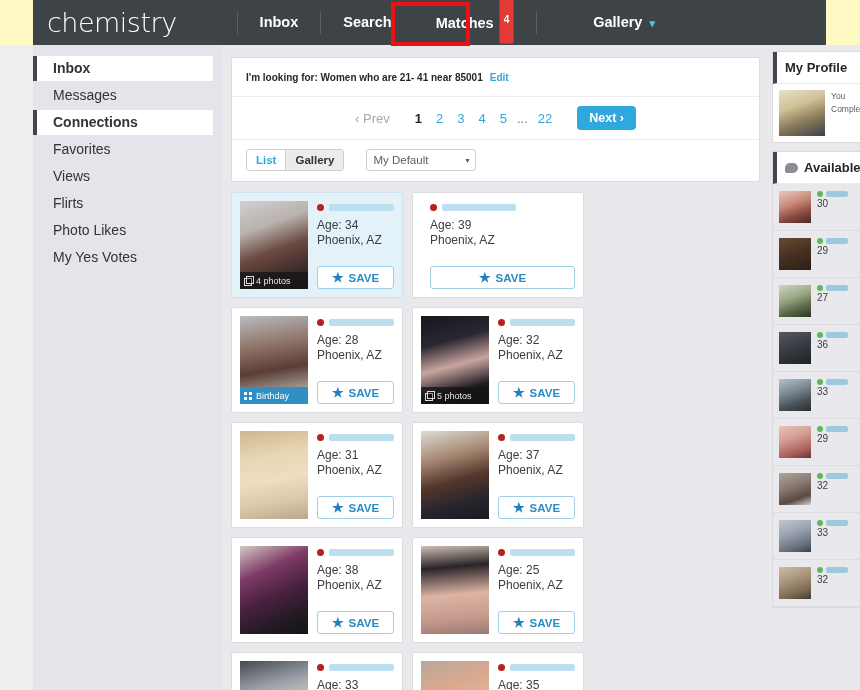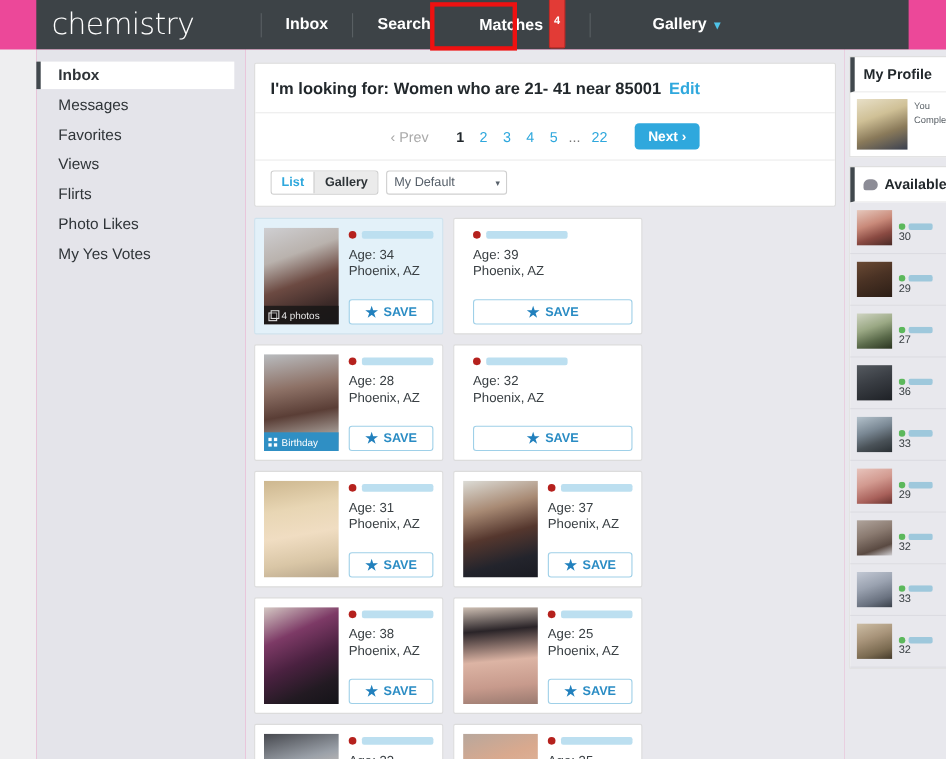--- a/index.html
+++ b/index.html
@@ -2,21 +2,21 @@
 <html><head>
 <meta charset="utf-8">
 <style>
   * { box-sizing: border-box; margin: 0; padding: 0; }
   html, body {
     width: 860px; height: 690px;
     font-family: "Liberation Sans", sans-serif;
     background: #ffffff;
     overflow: hidden;
   }
-  .page { position: relative; width: 860px; height: 690px; background: #ec4899; }
+  .page { position: relative; width: 860px; height: 690px; background: #fef9c3; }
 
   
   .topnav {
     position: absolute; left: 33px; top: 0; width: 793px; height: 45px;
     background: #3d4347;
     display: flex; align-items: center;
   }
   .logo {
     color: #ffffff; font-size: 27px; font-weight: 300;
     margin-left: 14px; letter-spacing: -0.5px;
@@ -58,36 +58,36 @@
     padding-left: 16px;
   }
 
   
   .main { position: absolute; left: 223px; top: 45px; width: 545px; height: 645px; background: #e8e8ed; padding: 8px 0 0 0; }
   .searchhead {
     background: #ffffff; margin: 4px 8px 0 8px; border: 1px solid #dcdcdc;
     border-radius: 2px; padding: 0;
   }
   .sh-title {
-    font-size: 15px; font-weight: bold; color: #22282c;
+    font-size: 10px; font-weight: bold; color: #22282c;
     padding: 14px 14px 13px 14px; border-bottom: 1px solid #ececec;
   }
   .sh-title .edit { color: #2fa8dd; font-weight: bold; margin-left: 7px; cursor: pointer; }
 
   .pager { display: flex; align-items: center; justify-content: center; padding: 9px 0 9px 0; gap: 0; }
   .pg-prev { color: #a9a9a9; font-size: 13px; margin-right: 18px; cursor: pointer; }
   .pg-num { font-size: 13px; color: #2fa8dd; padding: 0 7px; cursor: pointer; }
   .pg-num.cur { color: #20262b; font-weight: bold; }
   .pg-dots { font-size: 13px; color: #777; padding: 0 3px; }
   .pg-next {
     background: #2fa8dd; color: #ffffff; font-size: 12.5px; font-weight: bold;
     border-radius: 4px; padding: 5px 12px; margin-left: 18px; cursor: pointer;
   }
 
-  .toolbar { display: flex; align-items: flex-start; padding: 9px 0 10px 14px; border-top: 1px solid #ececec; gap: 7px; }
+  .toolbar { display: flex; align-items: flex-start; padding: 9px 0 10px 14px; border-top: 1px solid #ececec; gap: 22px; }
   .segbtns { display: flex; border: 1px solid #cfcfcf; border-radius: 3px; overflow: hidden; height: 22px; }
   .segbtn { font-size: 11.5px; font-weight: bold; padding: 0 9px; height: 20px; line-height: 20px; cursor: pointer; }
   .segbtn.off { color: #2fa8dd; background: #ffffff; }
   .segbtn.on { color: #2d3337; background: #ebebeb; border-left: 1px solid #cfcfcf; }
   .selectbox {
     width: 110px; height: 22px; border: 1px solid #cfcfcf; border-radius: 3px;
     background: #ffffff; font-size: 11.5px; color: #57606a;
     display: flex; align-items: center; padding: 0 6px; cursor: pointer;
   }
   .selectbox .sel-caret { margin-left: auto; font-size: 8px; color: #57606a; }
@@ -137,21 +137,21 @@
     border-left: 4px solid #41484d; display: flex; align-items: center; gap: 6px;
     white-space: nowrap; overflow: hidden; border-bottom: 1px solid #ececec;
   }
   .bubble { width: 13px; height: 10px; background: #8c8c96; border-radius: 5px 5px 5px 2px; flex: none; }
   .rprof { display: flex; padding: 6px; gap: 6px; align-items: flex-start; }
   .rprof-img { width: 46px; height: 46px; flex: none; }
   .rprof-txt { font-size: 8.5px; color: #5a6167; line-height: 1.5; white-space: nowrap; overflow: hidden; }
   .rlist { background: #e8e8ed; }
   .rrow { display: flex; gap: 6px; padding: 7px 4px 7px 6px; border-bottom: 1px solid #dcdce2; align-items: flex-start; }
   .rava { width: 32px; height: 32px; flex: none; }
-  .rmeta { font-size: 10px; color: #3a4044; line-height: 1.35; white-space: nowrap; overflow: hidden; margin-top: 12px; }
+  .rmeta { font-size: 10px; color: #3a4044; line-height: 1.35; white-space: nowrap; overflow: hidden; }
   .rnamerow { display: flex; align-items: center; gap: 3px; }
   .greendot { width: 6px; height: 6px; border-radius: 50%; background: #5cb85c; flex: none; }
   .rname { height: 6px; width: 22px; border-radius: 2px; }
 </style>
 </head>
 <body>
 
 <div class="page">
 
   <div class="topnav">
@@ -169,20 +169,21 @@
         <span>Gallery</span><span class="chev">▾</span>
       </div>
     </div>
   </div>
   <div class="annot-box"></div>
 
   <div class="leftrail"></div>
   <div class="sidebar">
     <div class="side-item active">Inbox</div>
     <div class="side-item">Messages</div>
+    <div class="side-item active">Connections</div>
     <div class="side-item">Favorites</div>
     <div class="side-item">Views</div>
     <div class="side-item">Flirts</div>
     <div class="side-item">Photo Likes</div>
     <div class="side-item">My Yes Votes</div>
   </div>
 
   <div class="main">
 
     <div class="searchhead">
@@ -271,20 +272,27 @@
             </div>
             <div class="cage">Age: 28</div>
             <div class="cloc">Phoenix, AZ</div>
             <div class="savebtn">
               <span class="star">★</span>
               <span>SAVE</span>
             </div>
           </div>
         </div>
         <div class="card">
+          <div class="thumb-wrap">
+            <div class="thumb" style="background:linear-gradient(165deg,#16161c 0%,#2a2730 30%,#c9a4a0 55%,#1d1a20 80%,#101014 100%)"></div>
+            <div class="photo-badge">
+              <span class="stack-ico"></span>
+              <span>5 photos</span>
+            </div>
+          </div>
           <div class="cinfo">
             <div class="crow1">
               <span class="reddot"></span>
               <span class="uname" style="background:#bcdff0"></span>
             </div>
             <div class="cage">Age: 32</div>
             <div class="cloc">Phoenix, AZ</div>
             <div class="savebtn">
               <span class="star">★</span>
               <span>SAVE</span>

